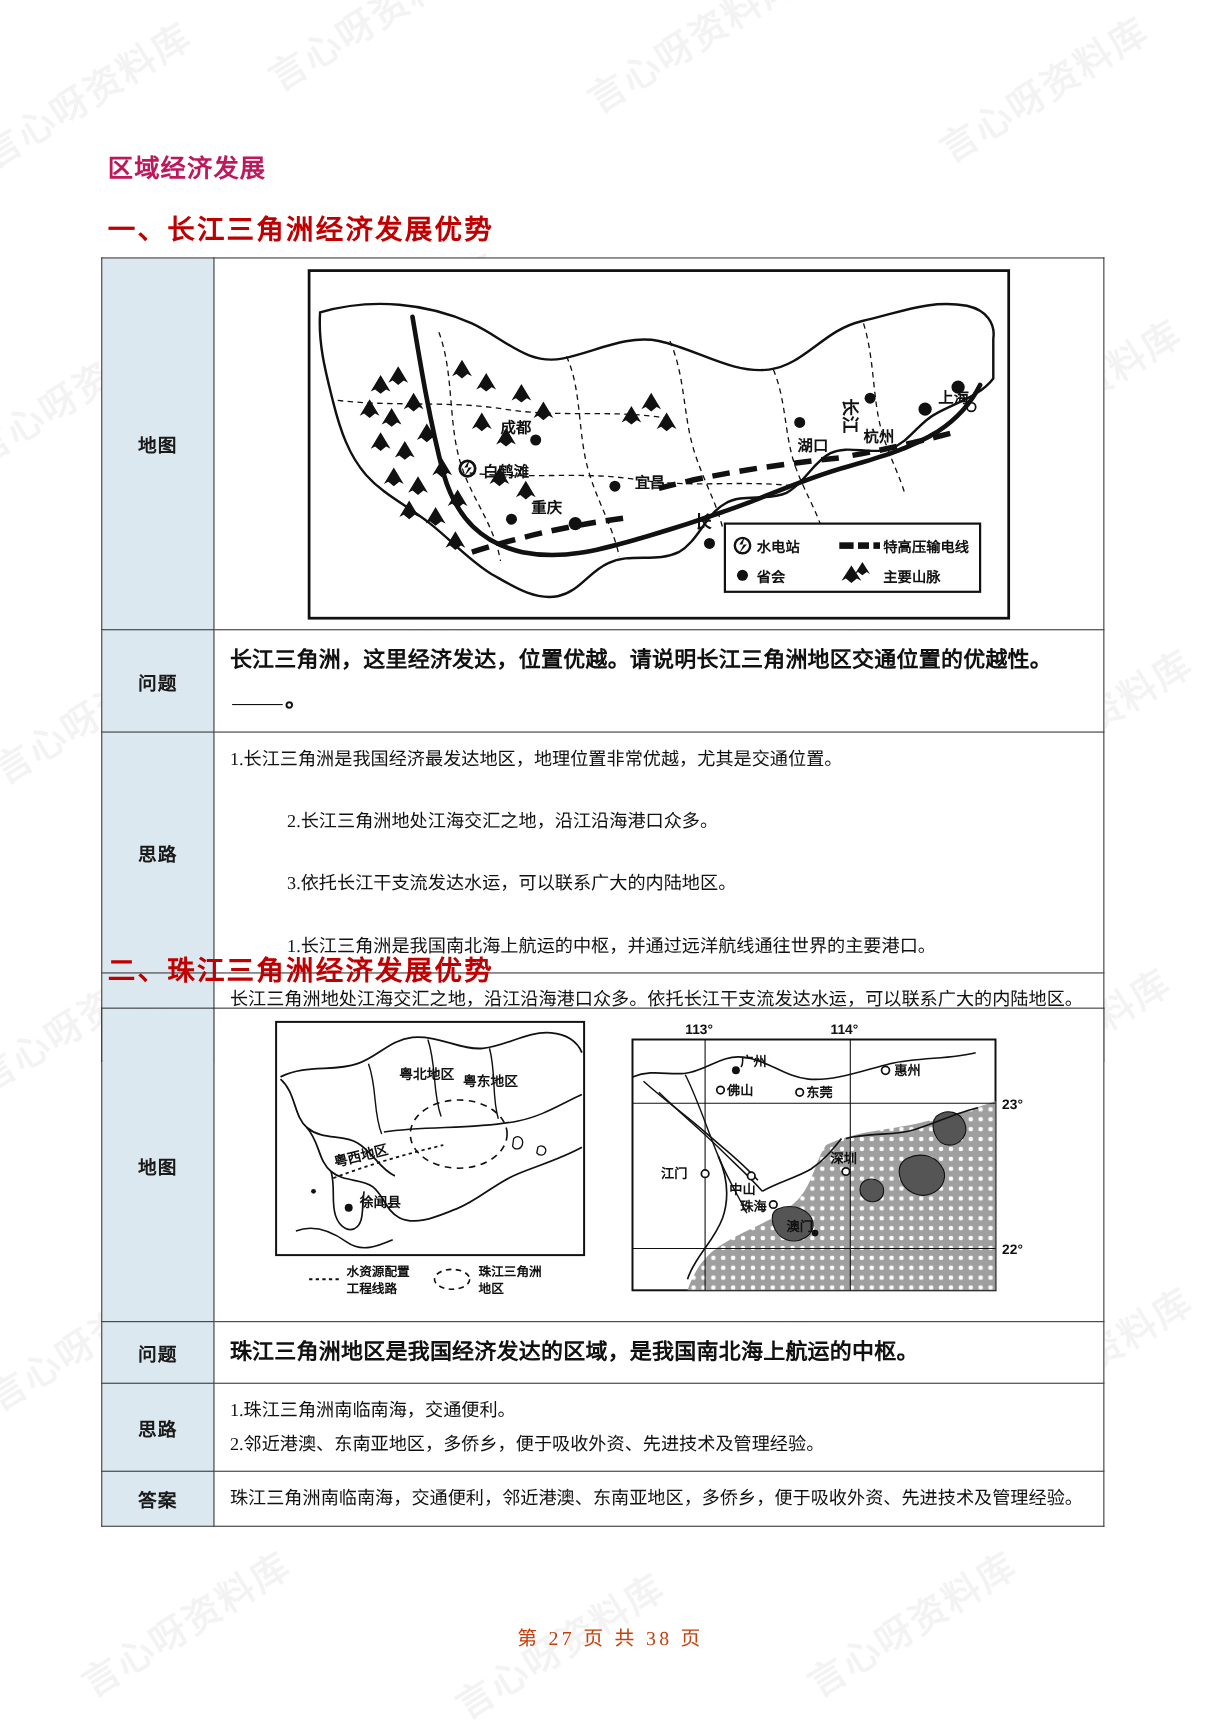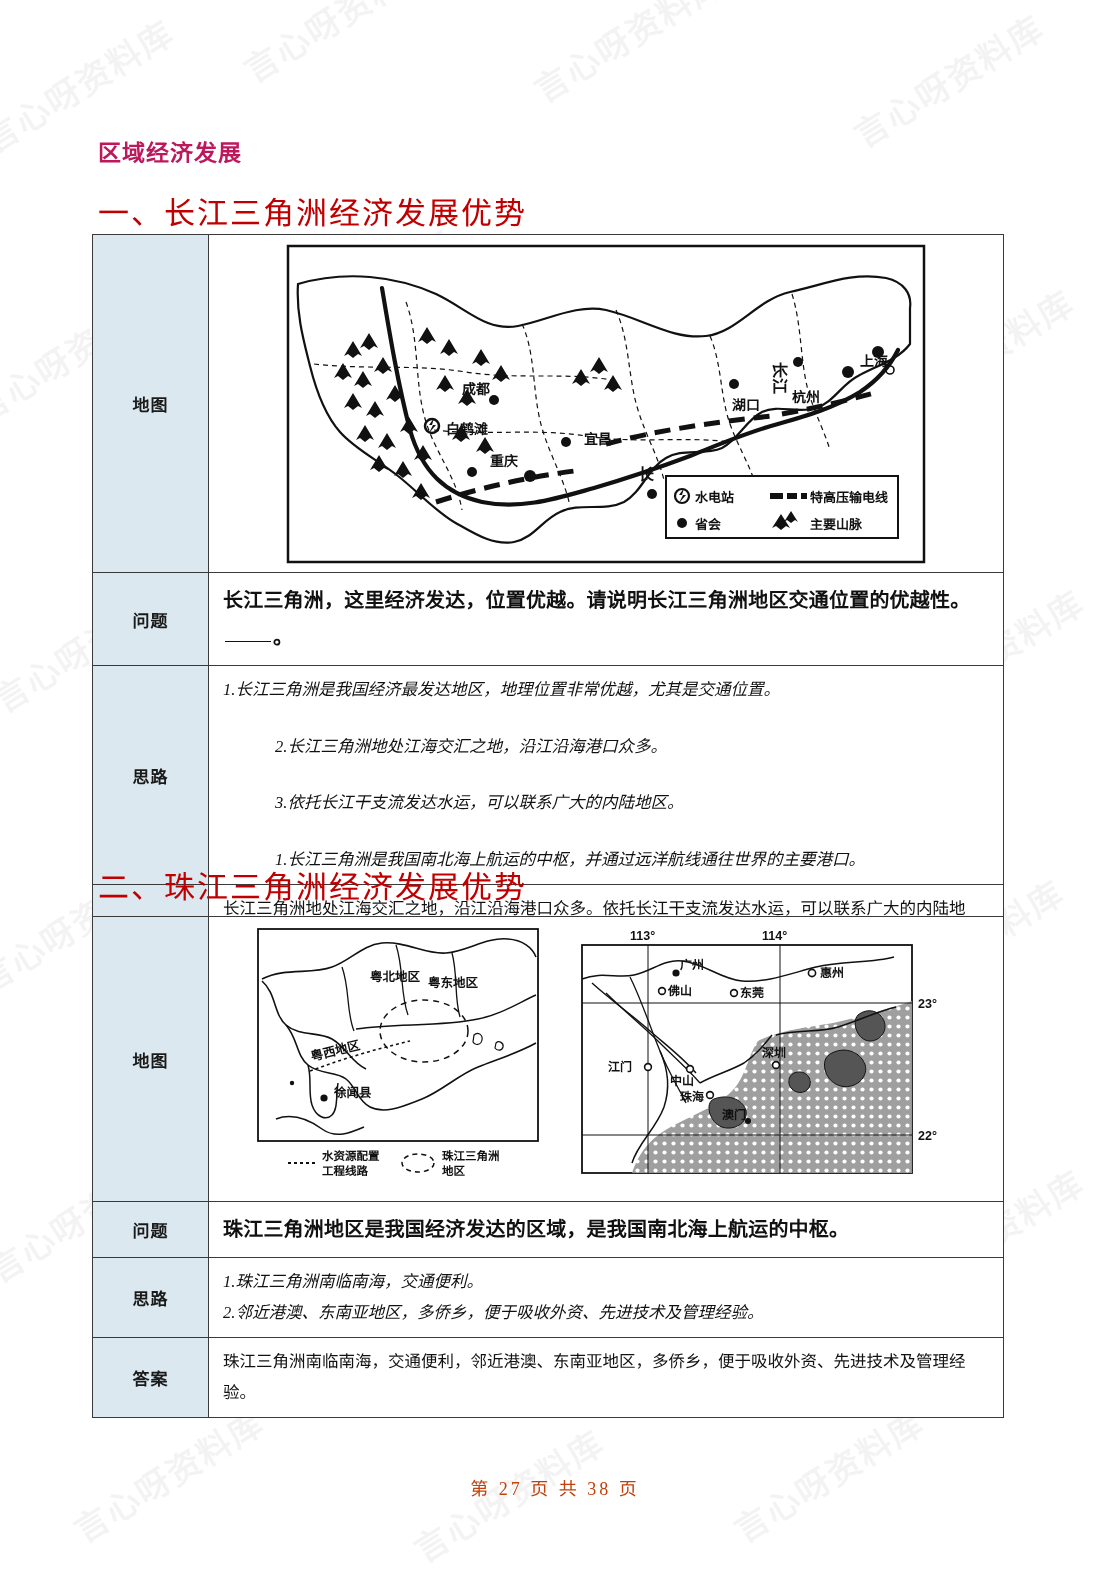--- a/index.html
+++ b/index.html
@@ -46,22 +46,22 @@
     top: 134px;
     font-family: "Liberation Sans", sans-serif;
     font-weight: bold;
     font-size: 23px;
     color: #be185d;
     letter-spacing: 1px;
   }
 
   .h2-title {
     font-family: "Liberation Serif", serif;
-    font-weight: normal;
-    font-size: 31px;
+    font-weight: bold;
+    font-size: 25px;
     color: #c00000;
     letter-spacing: 2px;
   }
   .h2-one { position: absolute; left: 98px; top: 188px; }
   .h2-two { position: absolute; left: 98px; top: 862px; text-align: center; }
 
   
   table.qa-table {
     position: absolute;
     border-collapse: collapse;
@@ -71,21 +71,21 @@
   }
   table.t1 { top: 234px; }
   table.t2 { top: 916px; }
 
   table.qa-table td {
     border: 1px solid #3a3a3a;
     vertical-align: middle;
   }
 
   td.label-cell {
-    width: 116px;
+    width: 102px;
     background: #dbe8ef;
     text-align: center;
     font-weight: bold;
     font-size: 17px;
     color: #1a1a1a;
     font-family: "Liberation Serif", serif;
     letter-spacing: 1px;
   }
 
   td.content-cell {
@@ -99,21 +99,21 @@
   td.map-cell {
     background: #ffffff;
     padding: 6px;
     height: 338px;
   }
   table.t2 td.map-cell { height: 283px; }
 
   .q-text { font-weight: bold; font-size: 20px; letter-spacing: 0.2px; }
   .blank-line { display: inline-block; width: 46px; border-bottom: 1.4px solid #111; margin: 0 2px; vertical-align: 2px; }
 
-  .idea-line { display: block; font-style: italic; }
+  .idea-line { display: block; }
   .idea-line.indent { padding-left: 52px; margin-top: 26px; }
 
   
   .map-wrap { width: 100%; height: 100%; display: flex; align-items: center; justify-content: center; }
   .map-wrap svg { display: block; }
 
   
   .footer {
     position: absolute;
     top: 1474px;

